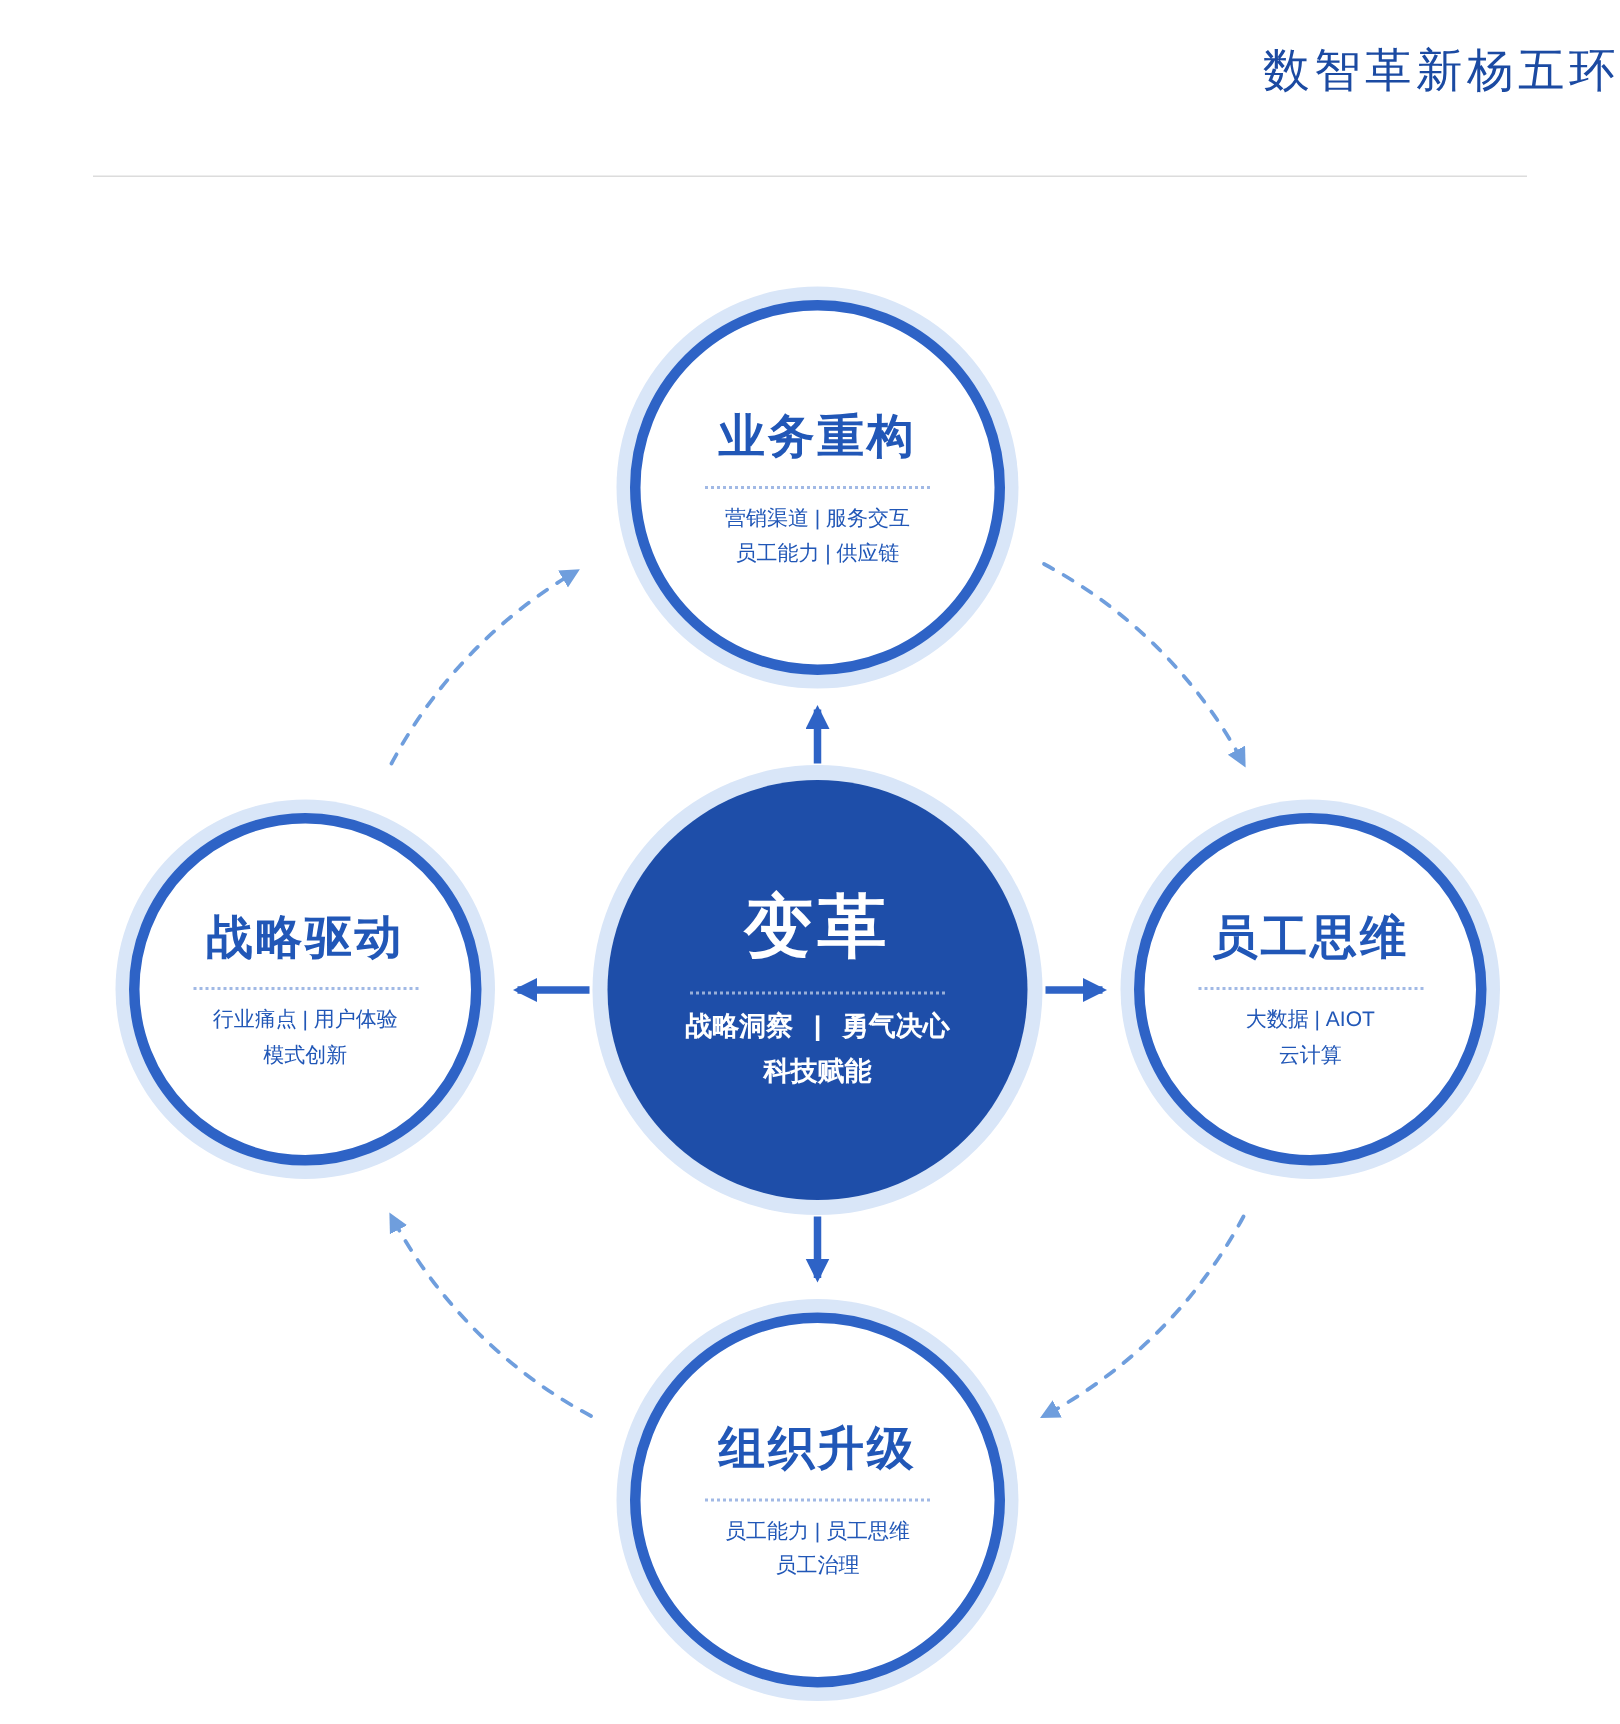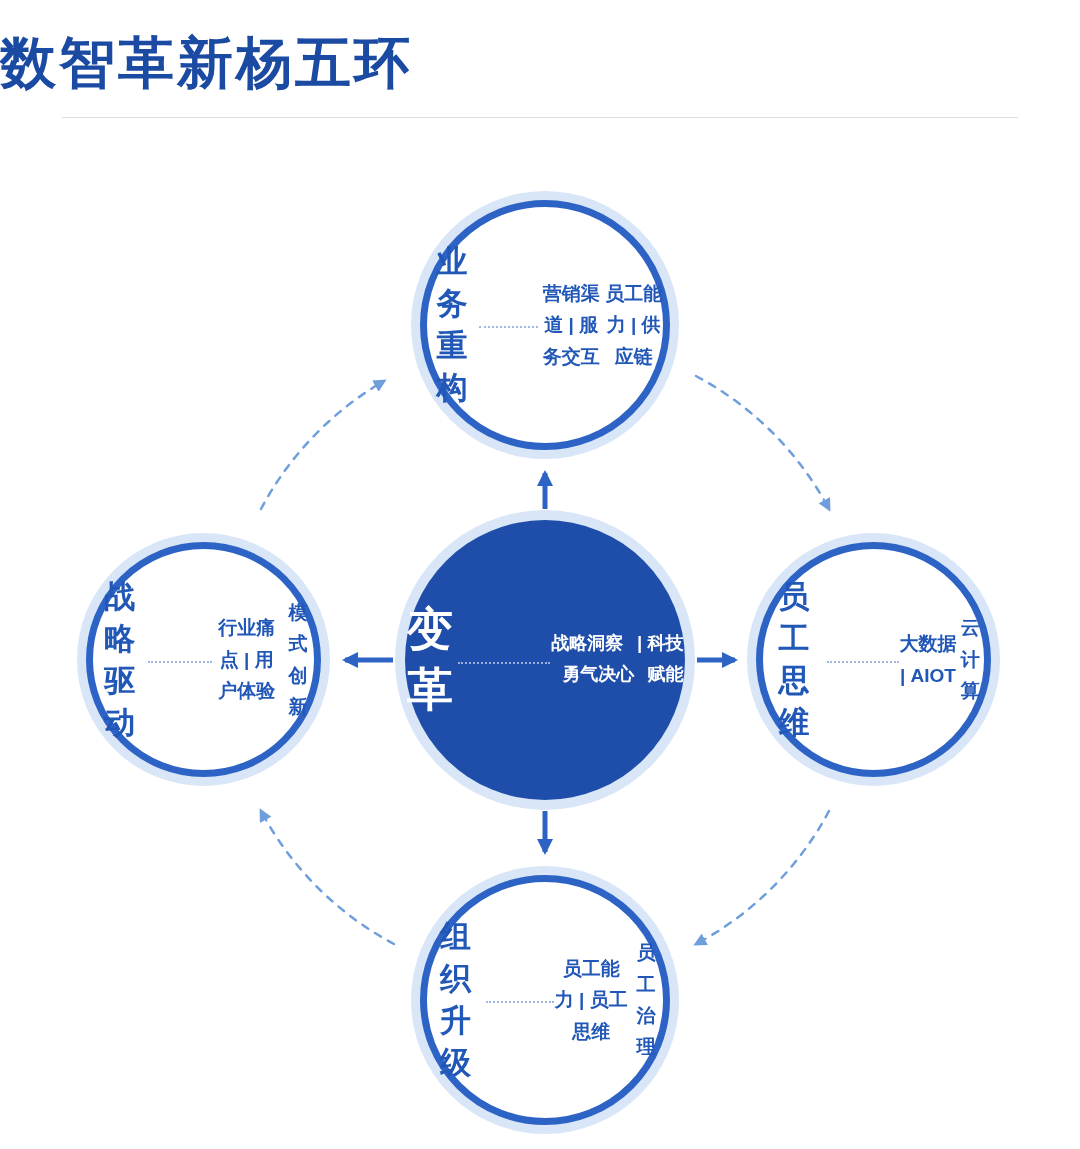--- a/index.html
+++ b/index.html
@@ -21,23 +21,23 @@
     width:1080px;
     height:1149px;
     background:#ffffff;
     overflow:hidden;
   }
   .title{
     position:absolute;
     top:26px;
     left:0;
     width:100%;
-    text-align:left;
-    font-size:56px;
-    font-weight:700;
+    text-align:right;
+    font-size:31px;
+    font-weight:400;
     letter-spacing:3px;
     color:var(--color-title,#1b4aa2);
   }
   .title-divider{
     position:absolute;
     top:117px;
     left:62px;
     width:956px;
     border-top:1px solid var(--color-divider,#dcdcdc);
   }
@@ -58,21 +58,21 @@
     fill:none;
     stroke-dasharray:7 8;
     stroke-linecap:round;
   }
   .mfill-solid{fill:var(--color-accent,#2e63c6);}
   .mfill-dash{fill:var(--color-dashed,#6f9edd);}
   .node{
     position:absolute;
     border-radius:50%;
     display:flex;
-    flex-direction:row;
+    flex-direction:column;
     align-items:center;
     justify-content:center;
     text-align:center;
   }
   .outer{
     background:#ffffff;
     border:7px solid var(--color-accent,#2e63c6);
     box-shadow:0 0 0 9px var(--color-halo,#d9e6f8);
   }
   .center{
@@ -90,22 +90,22 @@
     font-weight:800;
     letter-spacing:2px;
     color:var(--color-node_text,#2157b7);
   }
   .o-divider{
     width:150px;
     border-top:2px dotted rgba(46,99,198,0.45);
     margin:12px 0 8px;
   }
   .o-sub{
-    font-size:19px;
-    font-weight:700;
+    font-size:14px;
+    font-weight:400;
     color:var(--color-node_text,#2157b7);
     line-height:1.65;
   }
   .c-title{
     font-size:46px;
     font-weight:800;
     letter-spacing:3px;
     color:#ffffff;
     line-height:1.3;
   }

